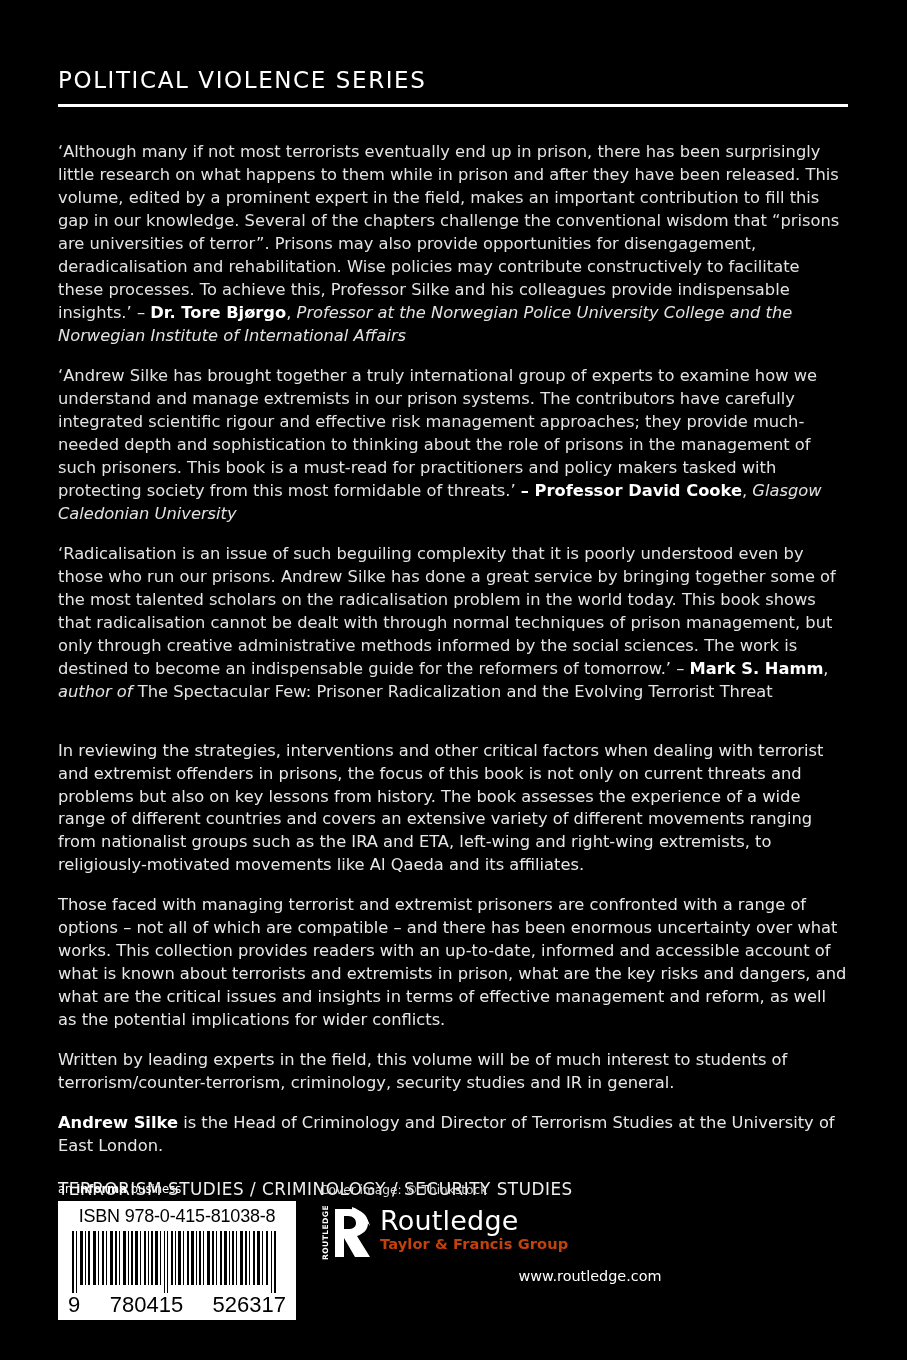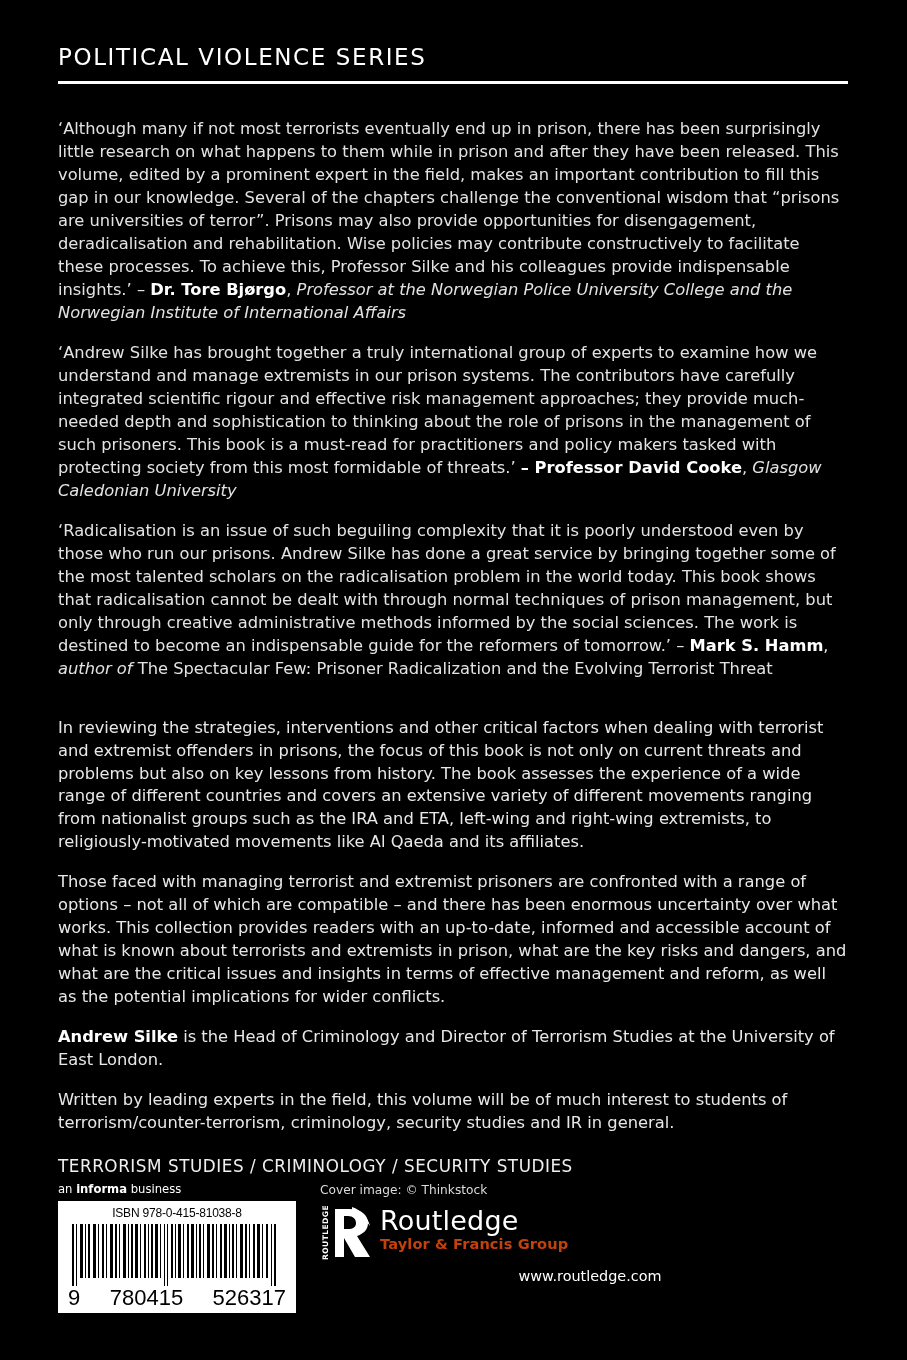--- a/index.html
+++ b/index.html
@@ -25,21 +25,21 @@
   .content {
     position: absolute;
     left: 58px;
     top: 0;
     width: 790px;
   }
 
   
   .series-title {
     margin: 0;
-    padding-top: 45px;
+    padding-top: 68px;
     font-size: 23px;
     letter-spacing: 1.6px;
     font-weight: 400;
     color: #ffffff;
     line-height: 1.1;
   }
   .series-rule {
     margin-top: 11px;
     height: 3px;
     width: 790px;
@@ -115,21 +115,21 @@
 
   .barcode-box {
     width: 238px;
     background: #ffffff;
     padding: 6px 8px 4px 8px;
     box-sizing: border-box;
   }
   .barcode-isbn {
     text-align: center;
     color: #000000;
-    font-size: 12px;
+    font-size: 18px;
     font-family: "Liberation Sans", sans-serif;
     letter-spacing: -0.2px;
     line-height: 1.1;
     margin-bottom: 4px;
     white-space: nowrap;
   }
   .barcode-bars {
     height: 62px;
     margin: 0 6px;
     display: block;
@@ -239,22 +239,22 @@
 
       <p class="quote"><span>‘Andrew Silke has brought together a truly international group of experts to examine how we understand and manage extremists in our prison systems. The contributors have carefully integrated scientific rigour and effective risk management approaches; they provide much-needed depth and sophistication to thinking about the role of prisons in the management of such prisoners. This book is a must-read for practitioners and policy makers tasked with protecting society from this most formidable of threats.’ </span><span class="attrib-name">– Professor David Cooke</span><span>, </span><span class="attrib-org">Glasgow Caledonian University</span></p>
 
       <p class="quote"><span>‘Radicalisation is an issue of such beguiling complexity that it is poorly understood even by those who run our prisons. Andrew Silke has done a great service by bringing together some of the most talented scholars on the radicalisation problem in the world today. This book shows that radicalisation cannot be dealt with through normal techniques of prison management, but only through creative administrative methods informed by the social sciences. The work is destined to become an indispensable guide for the reformers of tomorrow.’ – </span><span class="attrib-name">Mark S. Hamm</span><span>, </span><span class="attrib-org">author of</span><span> The Spectacular Few: Prisoner Radicalization and the Evolving Terrorist Threat</span></p>
 
     </div>
 
     <div class="blurb">
       <p>In reviewing the strategies, interventions and other critical factors when dealing with terrorist and extremist offenders in prisons, the focus of this book is not only on current threats and problems but also on key lessons from history. The book assesses the experience of a wide range of different countries and covers an extensive variety of different movements ranging from nationalist groups such as the IRA and ETA, left-wing and right-wing extremists, to religiously-motivated movements like Al Qaeda and its affiliates.</p>
       <p>Those faced with managing terrorist and extremist prisoners are confronted with a range of options – not all of which are compatible – and there has been enormous uncertainty over what works. This collection provides readers with an up-to-date, informed and accessible account of what is known about terrorists and extremists in prison, what are the key risks and dangers, and what are the critical issues and insights in terms of effective management and reform, as well as the potential implications for wider conflicts.</p>
+      <p>Written by leading experts in the field, this volume will be of much interest to students of terrorism/counter-terrorism, criminology, security studies and IR in general.</p>
       <p><span class="author-name">Andrew Silke</span><span> is the Head of Criminology and Director of Terrorism Studies at the University of East London.</span></p>
-      <p>Written by leading experts in the field, this volume will be of much interest to students of terrorism/counter-terrorism, criminology, security studies and IR in general.</p>
       <div class="subjects">TERRORISM STUDIES / CRIMINOLOGY / SECURITY STUDIES</div>
     </div>
 
   </div>
 
   <div class="footer">
 
     <div class="footer-left">
 
       <div class="informa"><span>an </span><b>informa</b><span> business</span></div>

